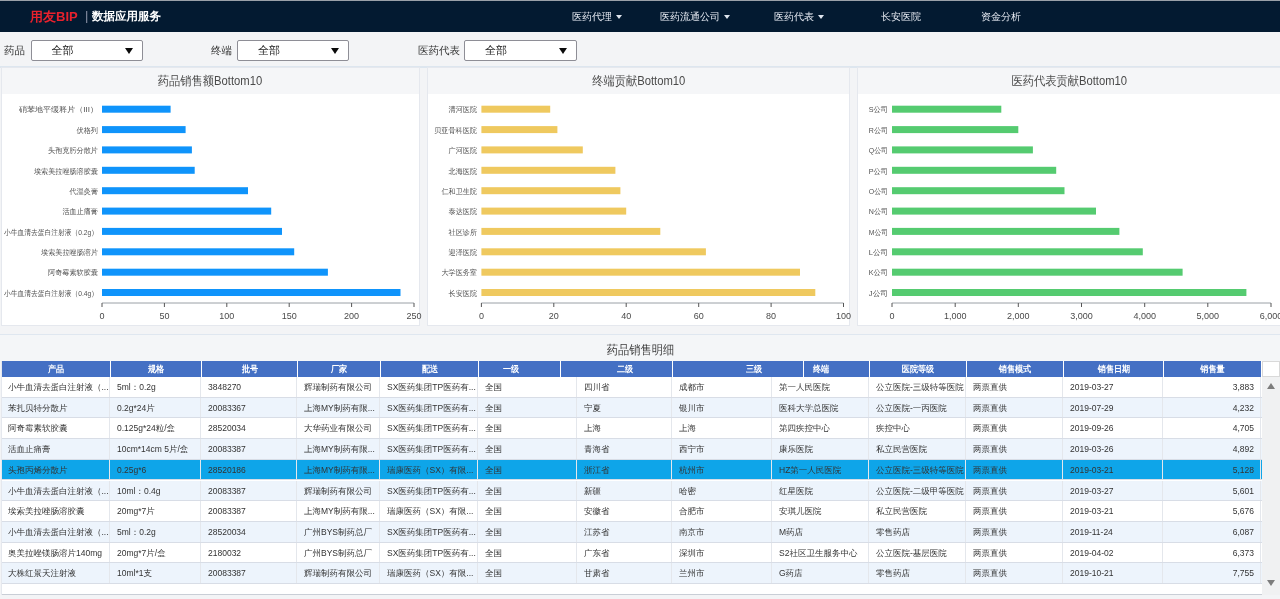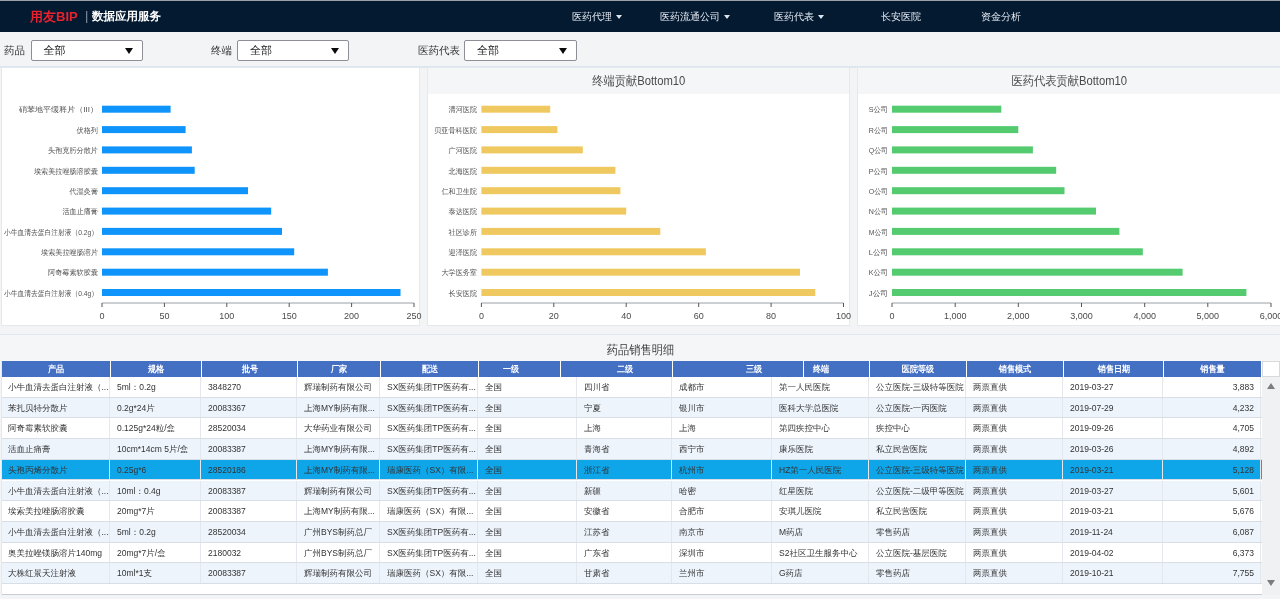--- a/index.html
+++ b/index.html
@@ -15,21 +15,21 @@
 #logosep { position:absolute; left:85px; top:0; height:32px; line-height:31px; font-size:13px; color:#8a93a6; }
 #apptitle { position:absolute; left:92px; top:0; height:32px; line-height:33px; font-size:11.5px;
   font-weight:bold; color:#fff; }
 .navitem { position:absolute; top:0; height:32px; line-height:33px; font-size:10px; color:#e8ecf4; }
 .caret { display:inline-block; width:0; height:0; border-left:3.5px solid transparent;
   border-right:3.5px solid transparent; border-top:4.5px solid #dfe5ee; margin-left:4px; vertical-align:1px; }
 #filters { position:absolute; left:0; top:32px; width:1280px; height:34px; background:#f3f4f6; }
 .flabel { position:absolute; top:8px; height:20px; line-height:20px; font-size:10.5px; color:#333; }
 .fselect { position:absolute; top:7.5px; height:21px; background:#fff; border:1px solid #8e8e96;
   border-radius:2px; line-height:19px; font-size:11px; color:#222; }
-.fst { margin-left:12px;text-align:right; }
+.fst { margin-left:20px;text-align:right; }
 #sepline { position:absolute; left:0; top:65.5px; width:1280px; height:2px; background:#dde6ef; }
 #sepline2 { position:absolute; left:0; top:333.5px; width:1280px; height:2px; background:#dfe7f0; }
 .fselect i { position:absolute; right:9px; top:7px; width:0; height:0;
   border-left:4.5px solid transparent; border-right:4.5px solid transparent; border-top:6.5px solid #0a0a0a; }
 .card { position:absolute; top:67px; height:259px; background:#fff; border:1px solid #e5e8ee; }
 .cardhead { position:absolute; left:0; top:0; width:100%; height:26px; background:#f5f6f8;
   text-align:center; line-height:27px; font-size:12.5px; color:#4a4a4a; }
 .cardbody { position:absolute; left:0; top:26px; }
 #tablecard { position:absolute; left:1px; top:335px; width:1278px; height:260px; background:#fff;
   border:1px solid #e5e8ee; }
@@ -68,20 +68,21 @@
 <div id="filters">
     <div class="flabel" style="left:4px"><span class="cx">药品</span></div>
     <div class="fselect" style="left:30.5px;width:112.5px"><span class="cx fst">全部</span><i></i></div>
     <div class="flabel" style="left:211px"><span class="cx">终端</span></div>
     <div class="fselect" style="left:237px;width:112px"><span class="cx fst">全部</span><i></i></div>
     <div class="flabel" style="left:418px"><span class="cx">医药代表</span></div>
     <div class="fselect" style="left:464px;width:112.5px"><span class="cx fst">全部</span><i></i></div>
   </div>
 <div id="sepline"></div>
 <div class="card" style="left:0.5px;width:419px">
+  <div class="cardhead"><span class="cxc">药品销售额Bottom10</span></div>
   <div class="cardbody"><svg width="420" height="233" viewBox="0 0 420 233">
         <text x="96" y="18.4" font-size="7.5" fill="#515151" text-anchor="end" textLength="79.1" lengthAdjust="spacingAndGlyphs" font-family="Liberation Sans, sans-serif">硝苯地平缓释片（III）</text>
         <rect x="100" y="11.7" width="68.6" height="7" fill="#0f94fb"></rect>
         <text x="96" y="38.8" font-size="7.5" fill="#515151" text-anchor="end" textLength="21.4" lengthAdjust="spacingAndGlyphs" font-family="Liberation Sans, sans-serif">伏格列</text>
         <rect x="100" y="32.1" width="83.6" height="7" fill="#0f94fb"></rect>
         <text x="96" y="59.1" font-size="7.5" fill="#515151" text-anchor="end" textLength="49.9" lengthAdjust="spacingAndGlyphs" font-family="Liberation Sans, sans-serif">头孢克肟分散片</text>
         <rect x="100" y="52.4" width="89.9" height="7" fill="#0f94fb"></rect>
         <text x="96" y="79.5" font-size="7.5" fill="#515151" text-anchor="end" textLength="64.1" lengthAdjust="spacingAndGlyphs" font-family="Liberation Sans, sans-serif">埃索美拉唑肠溶胶囊</text>
         <rect x="100" y="72.8" width="92.7" height="7" fill="#0f94fb"></rect>
         <text x="96" y="99.9" font-size="7.5" fill="#515151" text-anchor="end" textLength="28.5" lengthAdjust="spacingAndGlyphs" font-family="Liberation Sans, sans-serif">代温灸膏</text>

